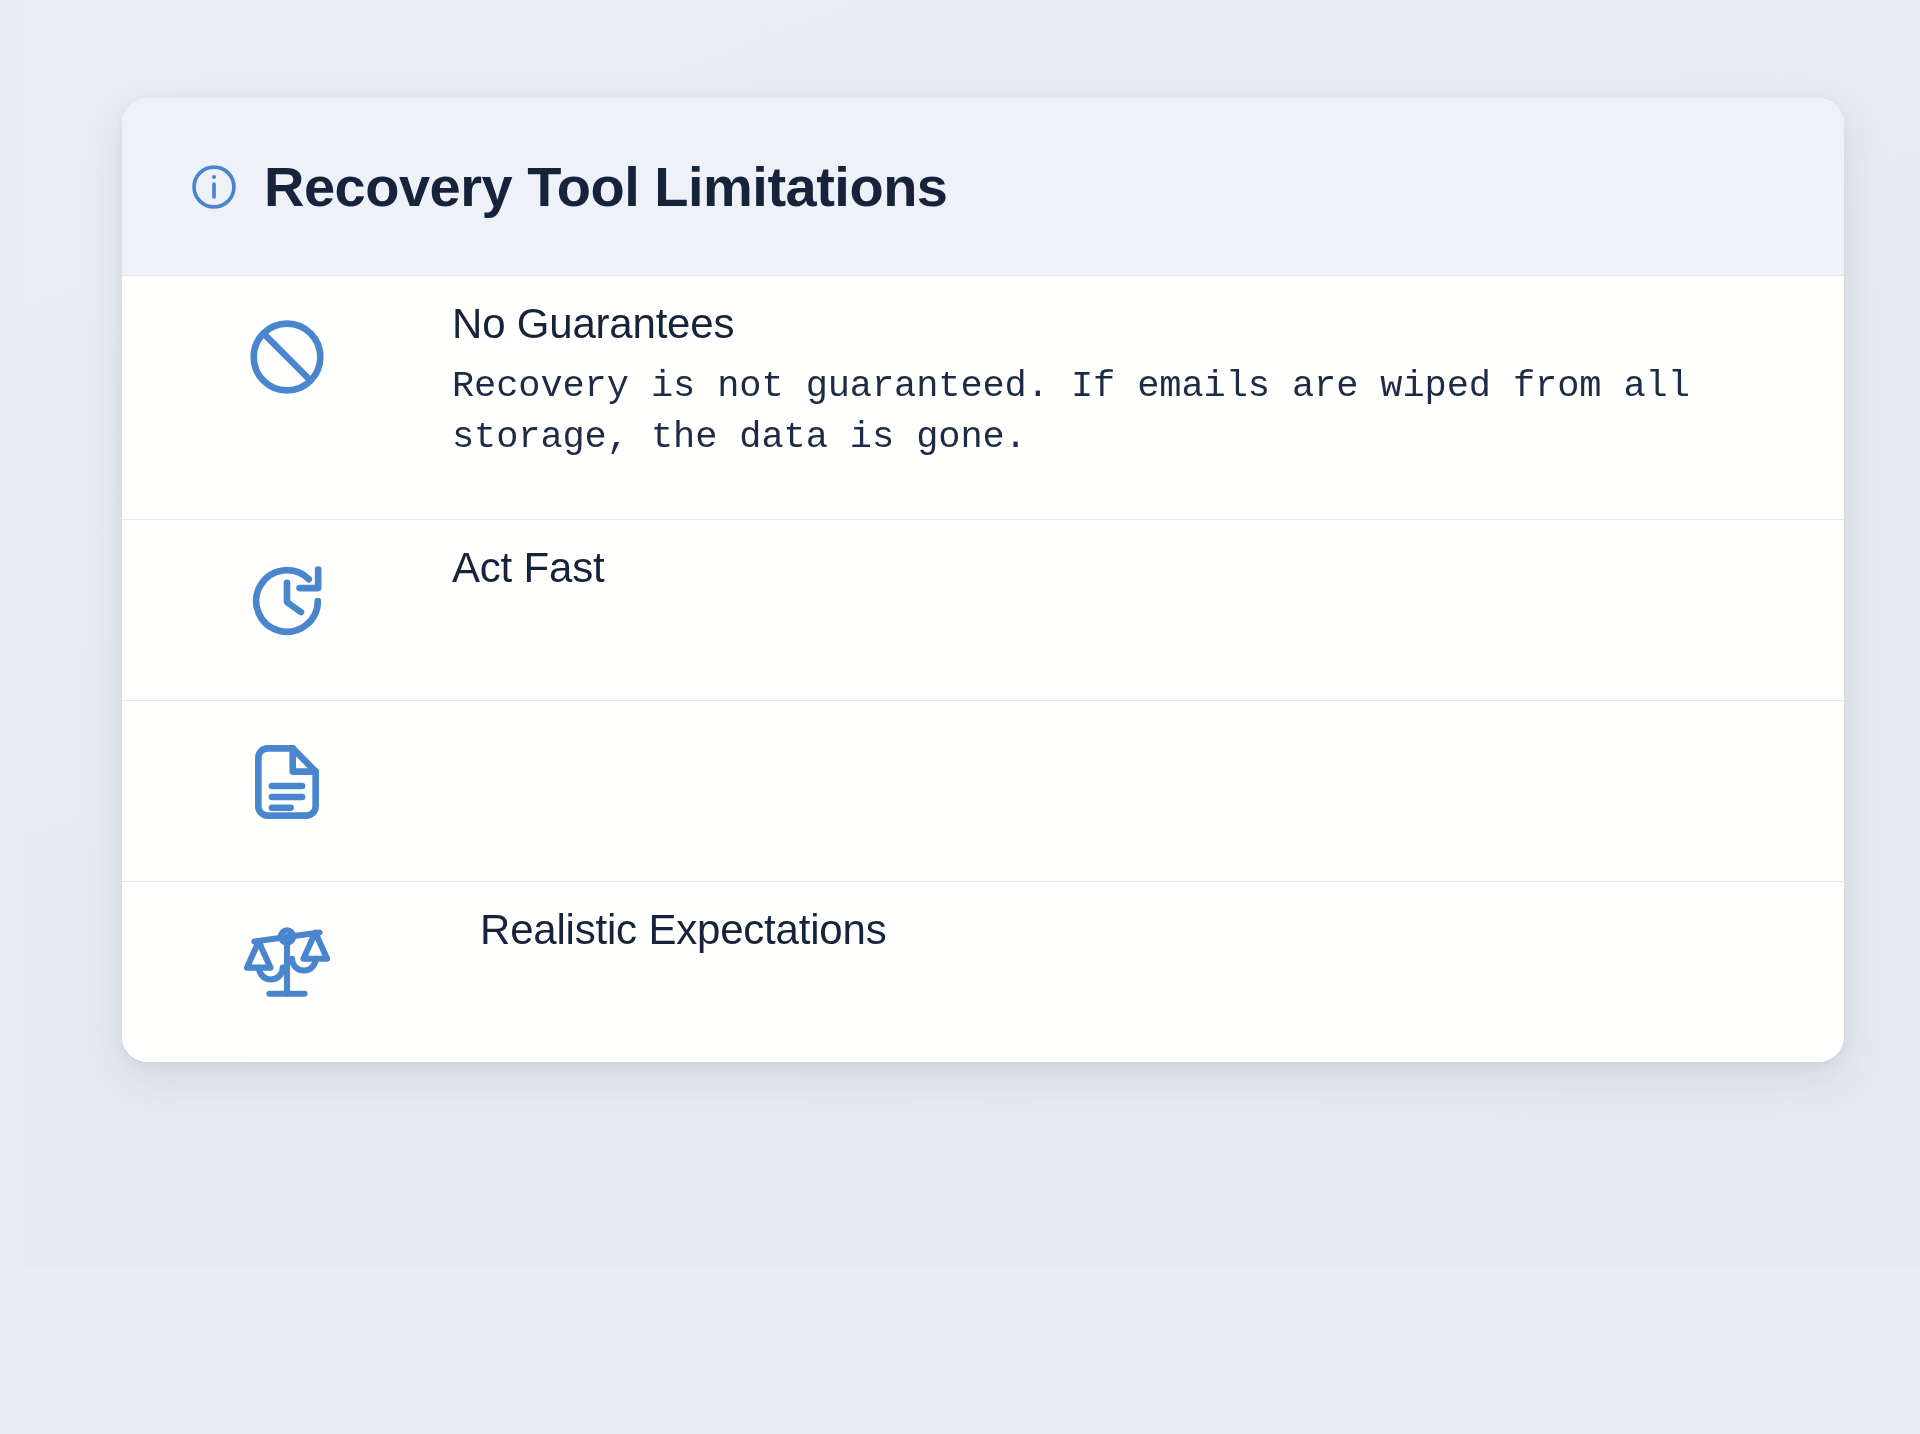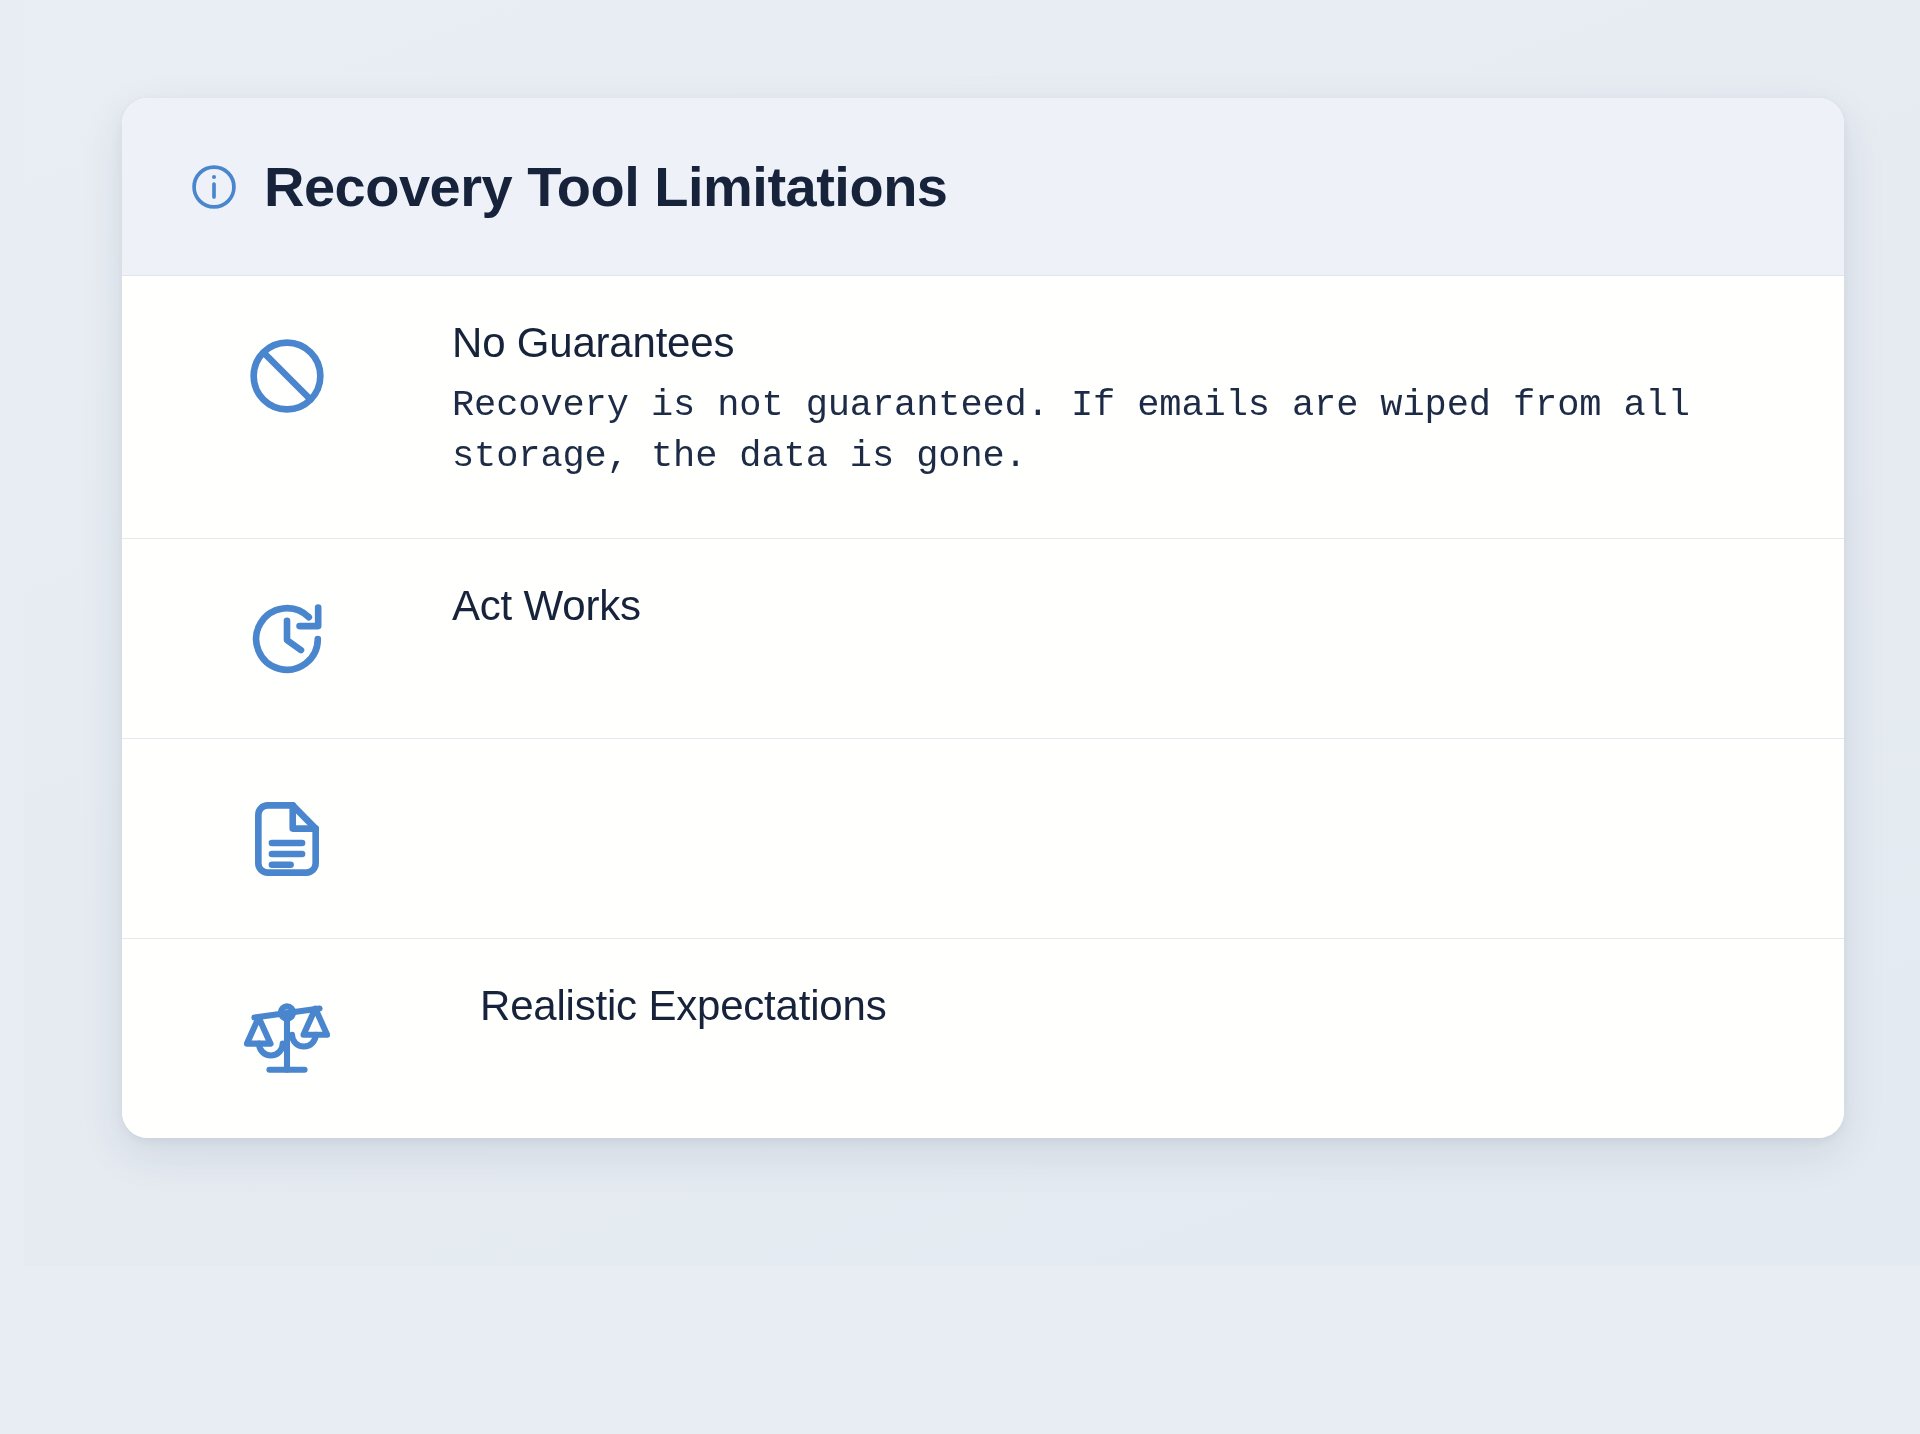--- a/index.html
+++ b/index.html
@@ -55,21 +55,21 @@
     color: #16233b;
     line-height: 1;
     white-space: nowrap;
   }
   .rows {
     display: block;
   }
   .row {
     display: flex;
     align-items: flex-start;
-    padding: 43px 62px 56px 0;
+    padding: 24px 62px 56px 0;
     border-bottom: 1px solid #e4e9f1;
     background: #fffffe;
     box-sizing: border-box;
   }
   .row:last-child {
     border-bottom: none;
     gap: 28px;
   }
   .row-icon-cell {
     flex: none;
@@ -146,21 +146,21 @@
         <div class="row-icon-cell">
           <span>
             <svg class="row-icon" viewBox="0 0 24 24" fill="none" stroke="#4a86ce" stroke-width="1.85" stroke-linecap="round" stroke-linejoin="round">
               <path d="M20.6 12a8.6 8.6 0 1 1-2.52-6.08"></path>
               <polyline points="20.7,3.2 20.7,8.4 15.5,8.4"></polyline>
               <polyline points="12,6.9 12,12.3 15.9,15.1"></polyline>
             </svg>
           </span>
         </div>
         <div class="row-body">
-          <div class="row-title">Act Works</div>
+          <div class="row-title">Act Fast</div>
         </div>
       </div>
 
       <div class="row">
         <div class="row-icon-cell">
           <span>
             <svg class="row-icon" viewBox="0 0 24 24" fill="none" stroke="#4a86ce" stroke-width="1.85" stroke-linecap="round" stroke-linejoin="round">
               <path d="M13.6 2.6H6.6a2.6 2.6 0 0 0-2.6 2.6v13.6a2.6 2.6 0 0 0 2.6 2.6h10.8a2.6 2.6 0 0 0 2.6-2.6V9.1z"></path>
               <polyline points="13.6,2.6 13.6,9.1 20,9.1"></polyline>
               <line x1="7.8" y1="13.1" x2="16.2" y2="13.1"></line>

